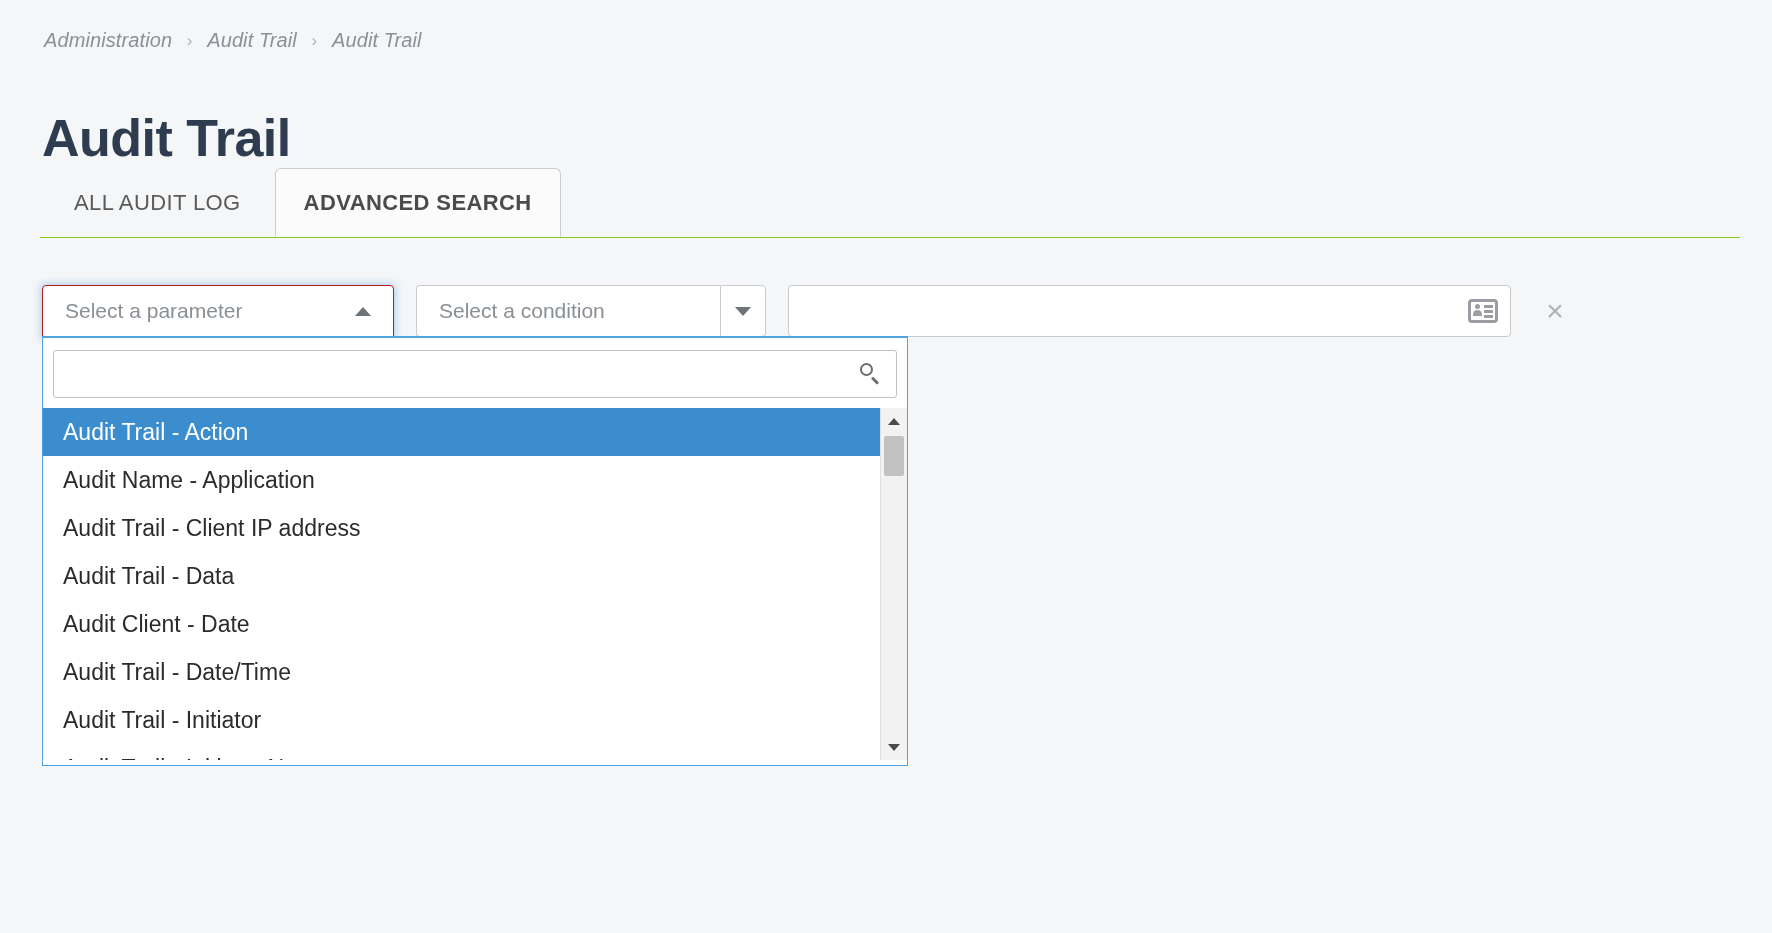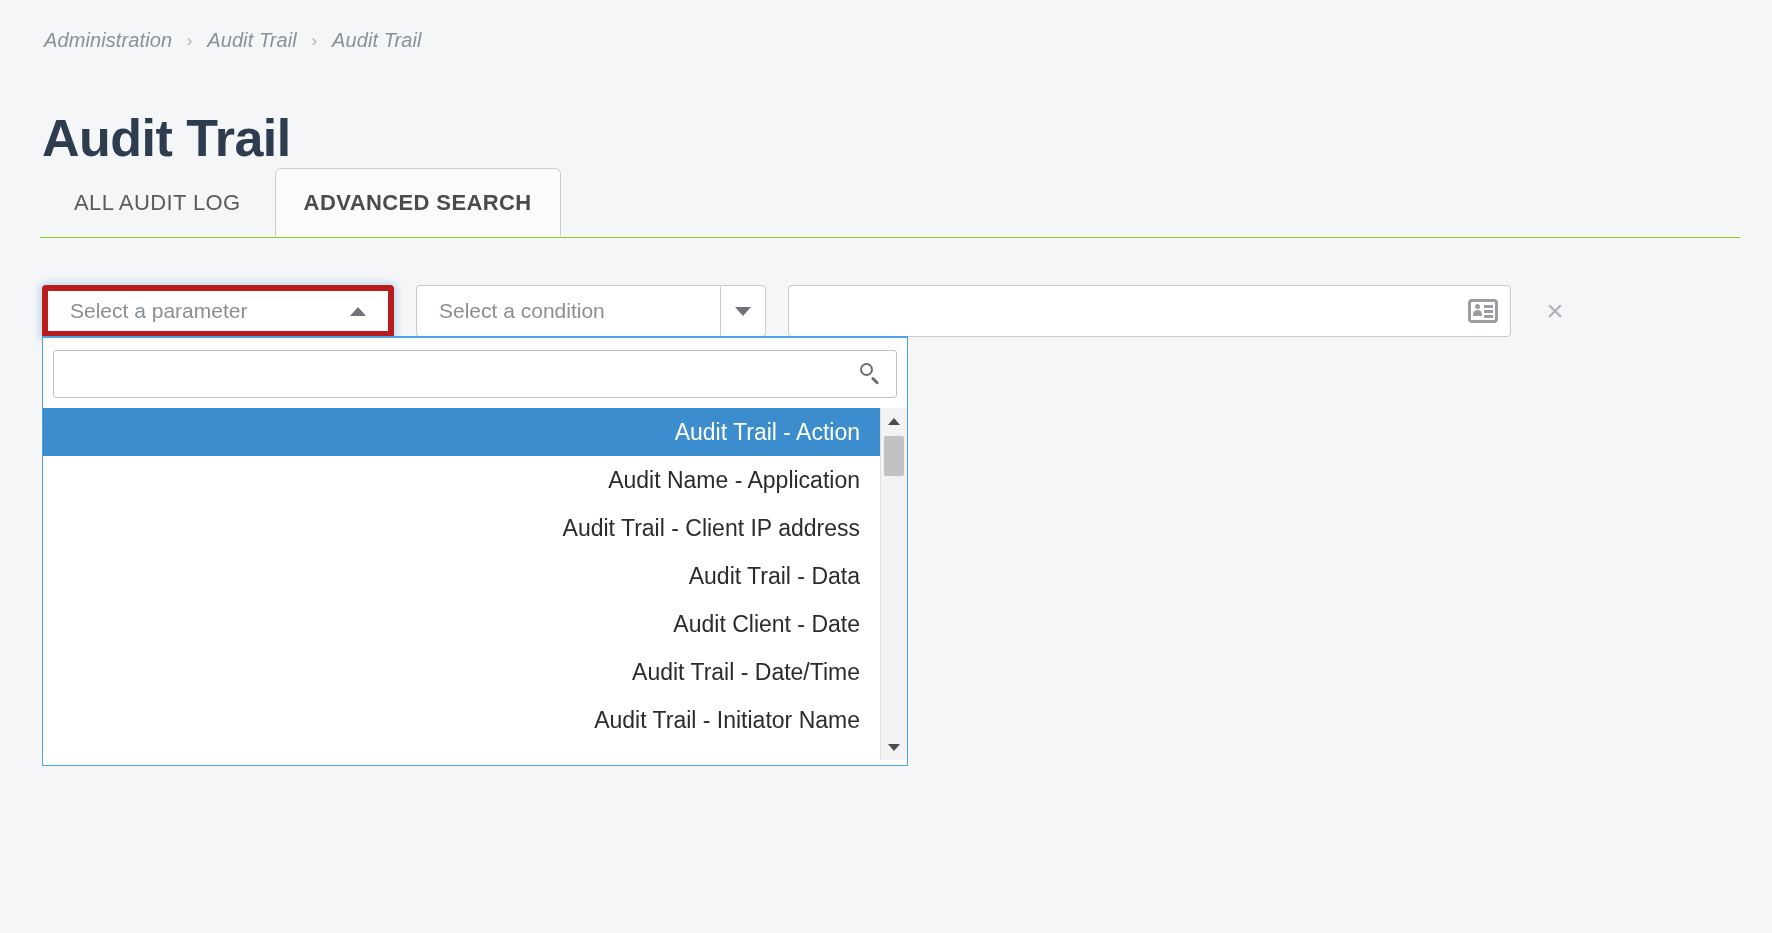--- a/index.html
+++ b/index.html
@@ -110,21 +110,21 @@
     display: flex;
     align-items: center;
     font-size: 21px;
     color: #8a8f94;
     position: relative;
   }
 
   
   .param-select {
     width: 352px;
-    border: 6px solid #b91c1c;
+    border: 1px solid #b91c1c;
     box-shadow: 0 0 7px 2px rgba(102,175,233,0.45);
     border-radius: 4px 4px 0 0;
     cursor: pointer;
     padding: 0 14px 0 22px;
     justify-content: space-between;
   }
   .param-select .caret-up {
     width: 0; height: 0;
     border-left: 8px solid transparent;
     border-right: 8px solid transparent;
@@ -305,21 +305,20 @@
     position: relative;
     height: 352px;
     display: flex;
   }
   .dd-list {
     flex: 1;
     list-style: none;
     margin: 0;
     padding: 0;
     overflow: hidden;
-    text-align: right;
   }
   .dd-list li {
     height: 48px;
     line-height: 48px;
     padding: 0 20px;
     font-size: 23px;
     color: #2b2b2b;
     white-space: nowrap;
     cursor: pointer;
   }
@@ -429,20 +428,21 @@
   </div>
 
   <div class="dd-list-wrap">
     <ul class="dd-list">
       <li class="selected">Audit Trail - Action</li>
       <li>Audit Name - Application</li>
       <li>Audit Trail - Client IP address</li>
       <li>Audit Trail - Data</li>
       <li>Audit Client - Date</li>
       <li>Audit Trail - Date/Time</li>
+      <li>Audit Trail - Initiator</li>
       <li>Audit Trail - Initiator Name</li>
     </ul>
 
     <div class="dd-scrollbar">
       <div class="sb-arrow up">
           <span class="tri-up"></span>
         </div>
       <div class="sb-thumb"></div>
       <div class="sb-arrow down">
           <span class="tri-down"></span>

